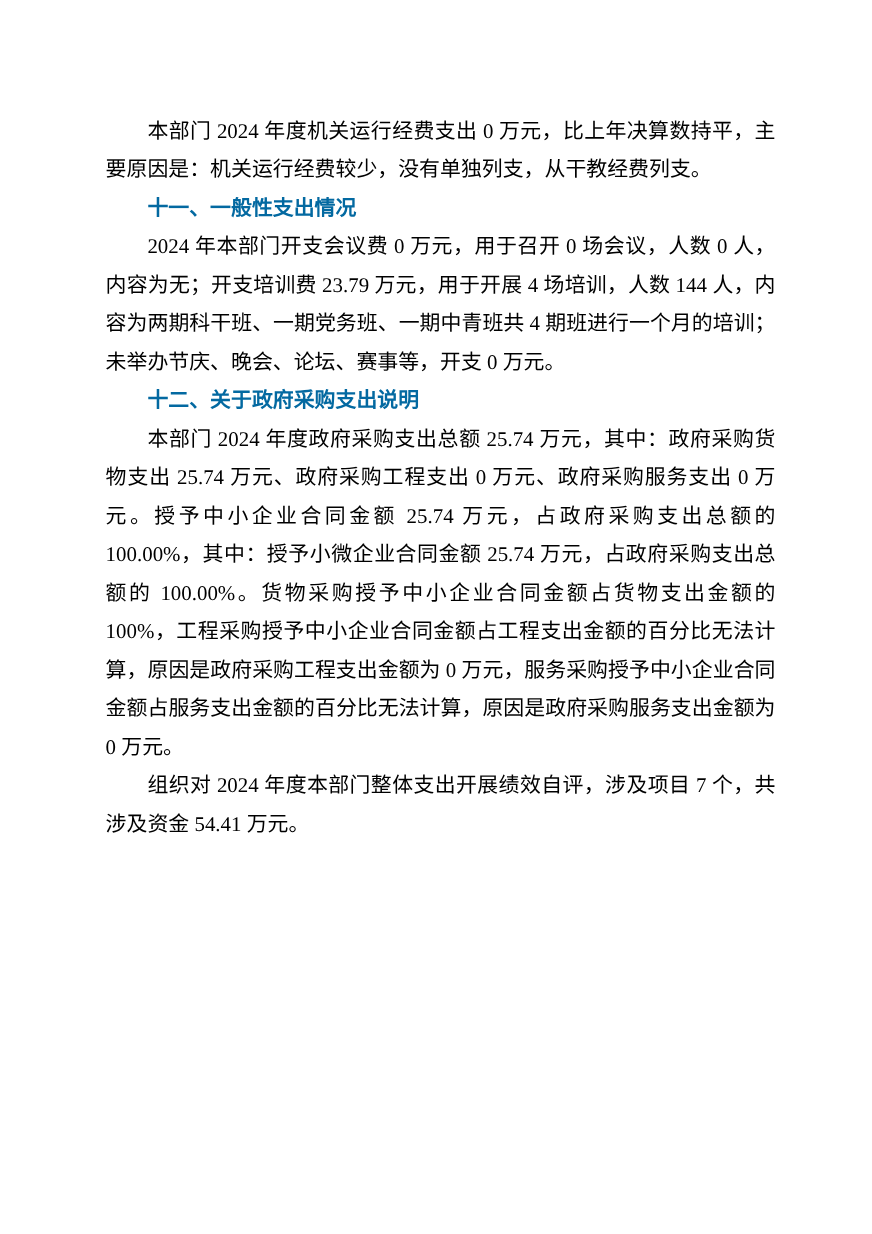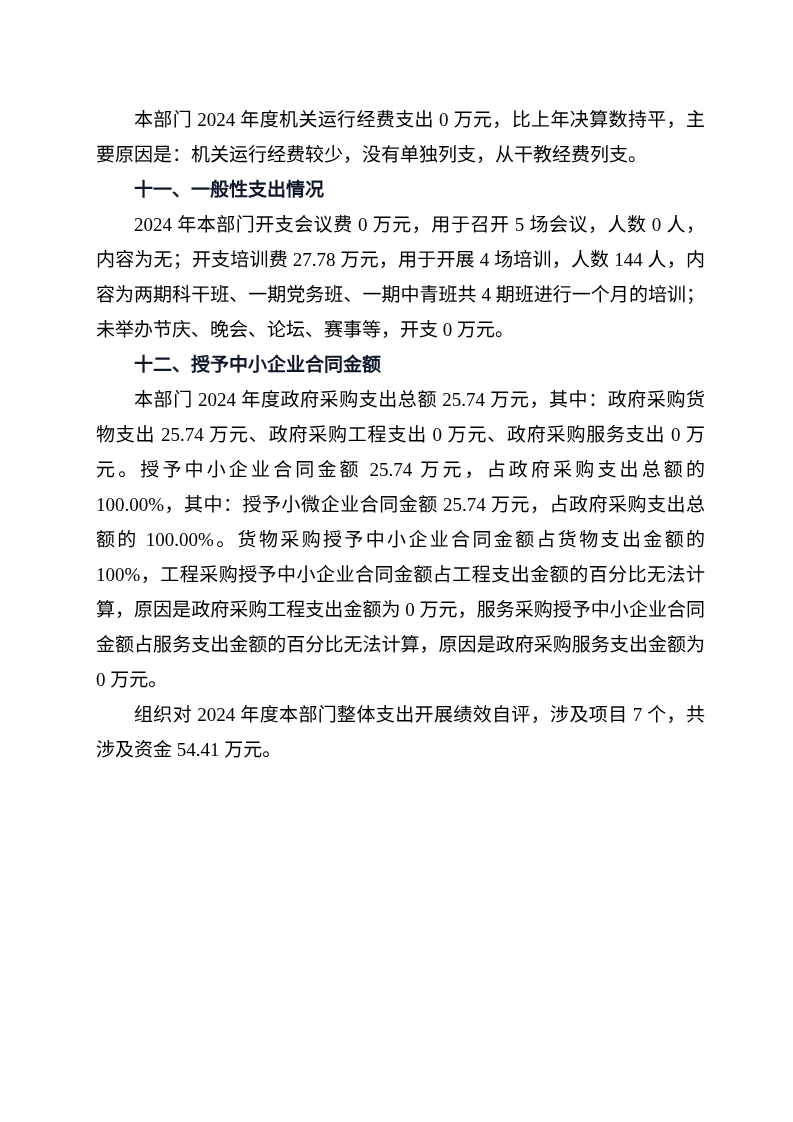--- a/index.html
+++ b/index.html
@@ -28,34 +28,34 @@
     color: #000000;
   }
   .heading {
     margin: 0;
     font-family: "Liberation Sans", "DejaVu Sans", sans-serif;
     font-weight: 700;
     font-size: 19px;
     line-height: 35px;
     text-indent: 2em;
     text-align: left;
-    color: #0f172a;
+    color: #0369a1;
   }
 </style>
 </head>
 <body>
 
 <div class="page">
   <p class="para">本部门 2024 年度机关运行经费支出 0 万元，比上年决算数持平，主要原因是：机关运行经费较少，没有单独列支，从干教经费列支。</p>
 
   <h2 class="heading">十一、一般性支出情况</h2>
 
-  <p class="para">2024 年本部门开支会议费 0 万元，用于召开 5 场会议，人数 0 人，内容为无；开支培训费 27.78 万元，用于开展 4 场培训，人数 144 人，内容为两期科干班、一期党务班、一期中青班共 4 期班进行一个月的培训；未举办节庆、晚会、论坛、赛事等，开支 0 万元。</p>
+  <p class="para">2024 年本部门开支会议费 0 万元，用于召开 0 场会议，人数 0 人，内容为无；开支培训费 23.79 万元，用于开展 4 场培训，人数 144 人，内容为两期科干班、一期党务班、一期中青班共 4 期班进行一个月的培训；未举办节庆、晚会、论坛、赛事等，开支 0 万元。</p>
 
-  <h2 class="heading">十二、授予中小企业合同金额</h2>
+  <h2 class="heading">十二、关于政府采购支出说明</h2>
 
   <p class="para">本部门 2024 年度政府采购支出总额 25.74 万元，其中：政府采购货物支出 25.74 万元、政府采购工程支出 0 万元、政府采购服务支出 0 万元。授予中小企业合同金额 25.74 万元，占政府采购支出总额的 100.00%，其中：授予小微企业合同金额 25.74 万元，占政府采购支出总额的 100.00%。货物采购授予中小企业合同金额占货物支出金额的 100%，工程采购授予中小企业合同金额占工程支出金额的百分比无法计算，原因是政府采购工程支出金额为 0 万元，服务采购授予中小企业合同金额占服务支出金额的百分比无法计算，原因是政府采购服务支出金额为 0 万元。</p>
 
 
 
 
 
   <p class="para">组织对 2024 年度本部门整体支出开展绩效自评，涉及项目 7 个，共涉及资金 54.41 万元。</p>
 </div>
 

